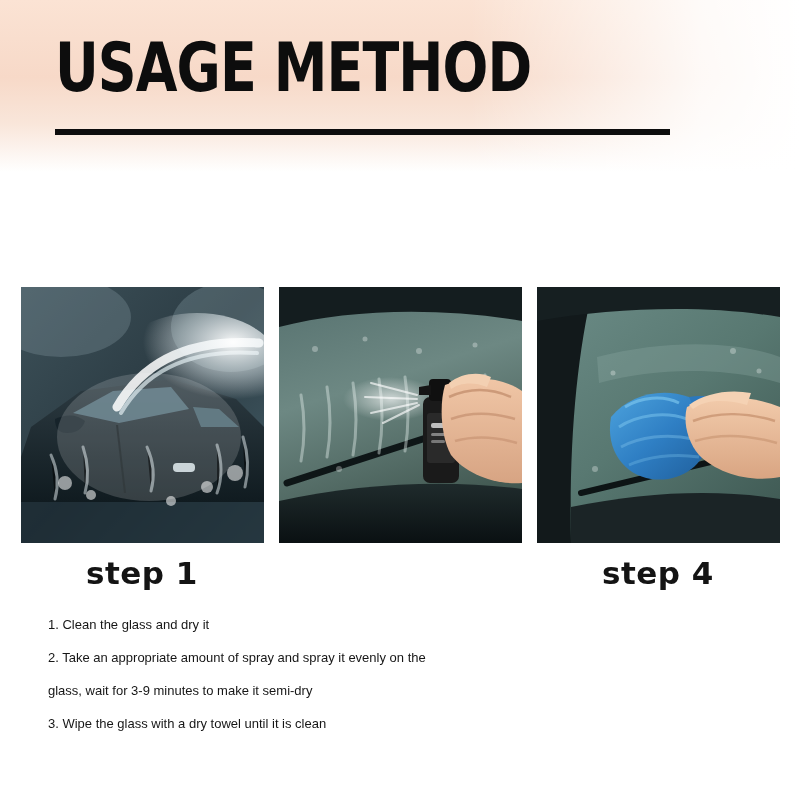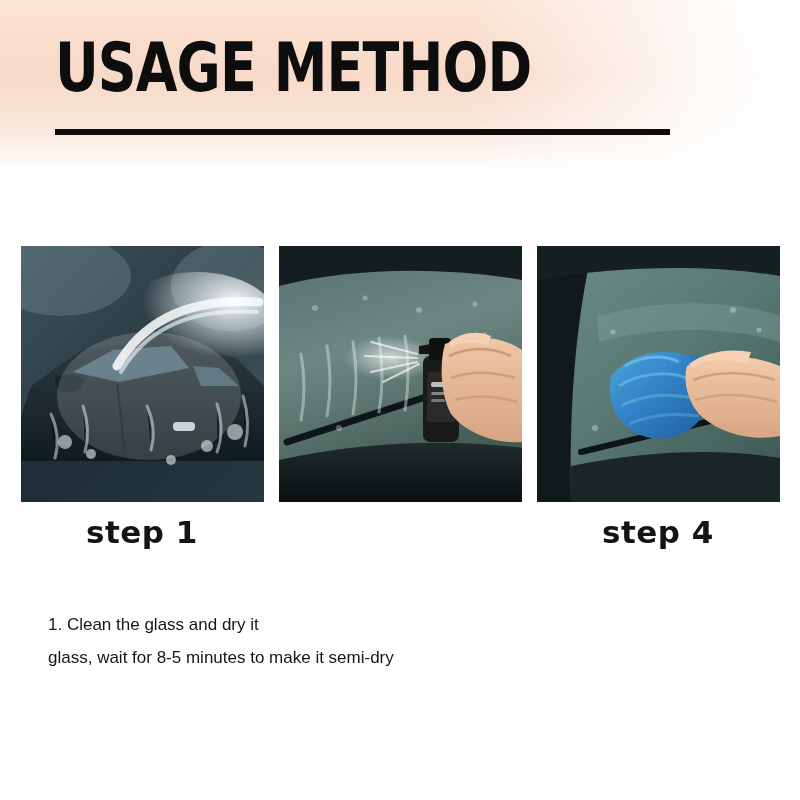--- a/index.html
+++ b/index.html
@@ -63,20 +63,21 @@
     position: absolute;
     left: 0;
     top: 246px;
     width: 800px;
     display: flex;
     justify-content: center;
     gap: 15px;
   }
   .step {
     width: 243px;
+    margin-top: 41px;
   }
   .thumb {
     width: 243px;
     height: 256px;
     overflow: hidden;
     position: relative;
     background: #2a3b3c;
   }
   .step-label {
     margin-top: 12px;
@@ -88,21 +89,21 @@
     letter-spacing: 0.5px;
   }
 
   
   .instructions {
     position: absolute;
     left: 48px;
     top: 608px;
     width: 712px;
     font-family: "Liberation Sans", sans-serif;
-    font-size: 17px;
+    font-size: 13px;
     line-height: 33px;
     color: #161616;
   }
   .instructions .line {
     white-space: pre-wrap;
   }
 
   
   .thumb svg { display: block; }
 </style>
@@ -311,14 +312,16 @@
           <circle cx="58" cy="182" r="3"></circle>
         </g>
       </svg>
     </div>
     <div class="step-label">step 4</div>
   </div>
 </div>
 
 <div class="instructions">
   <div class="line">1. Clean the glass and dry it</div>
-  <div class="line">glass, wait for 8-5 minutes to make it semi-dry</div>
+  <div class="line">2. Take an appropriate amount of spray and spray it evenly on the</div>
+  <div class="line">glass, wait for 3-9 minutes to make it semi-dry</div>
+  <div class="line">3. Wipe the glass with a dry towel until it is clean</div>
 </div>
 
 </body></html>

